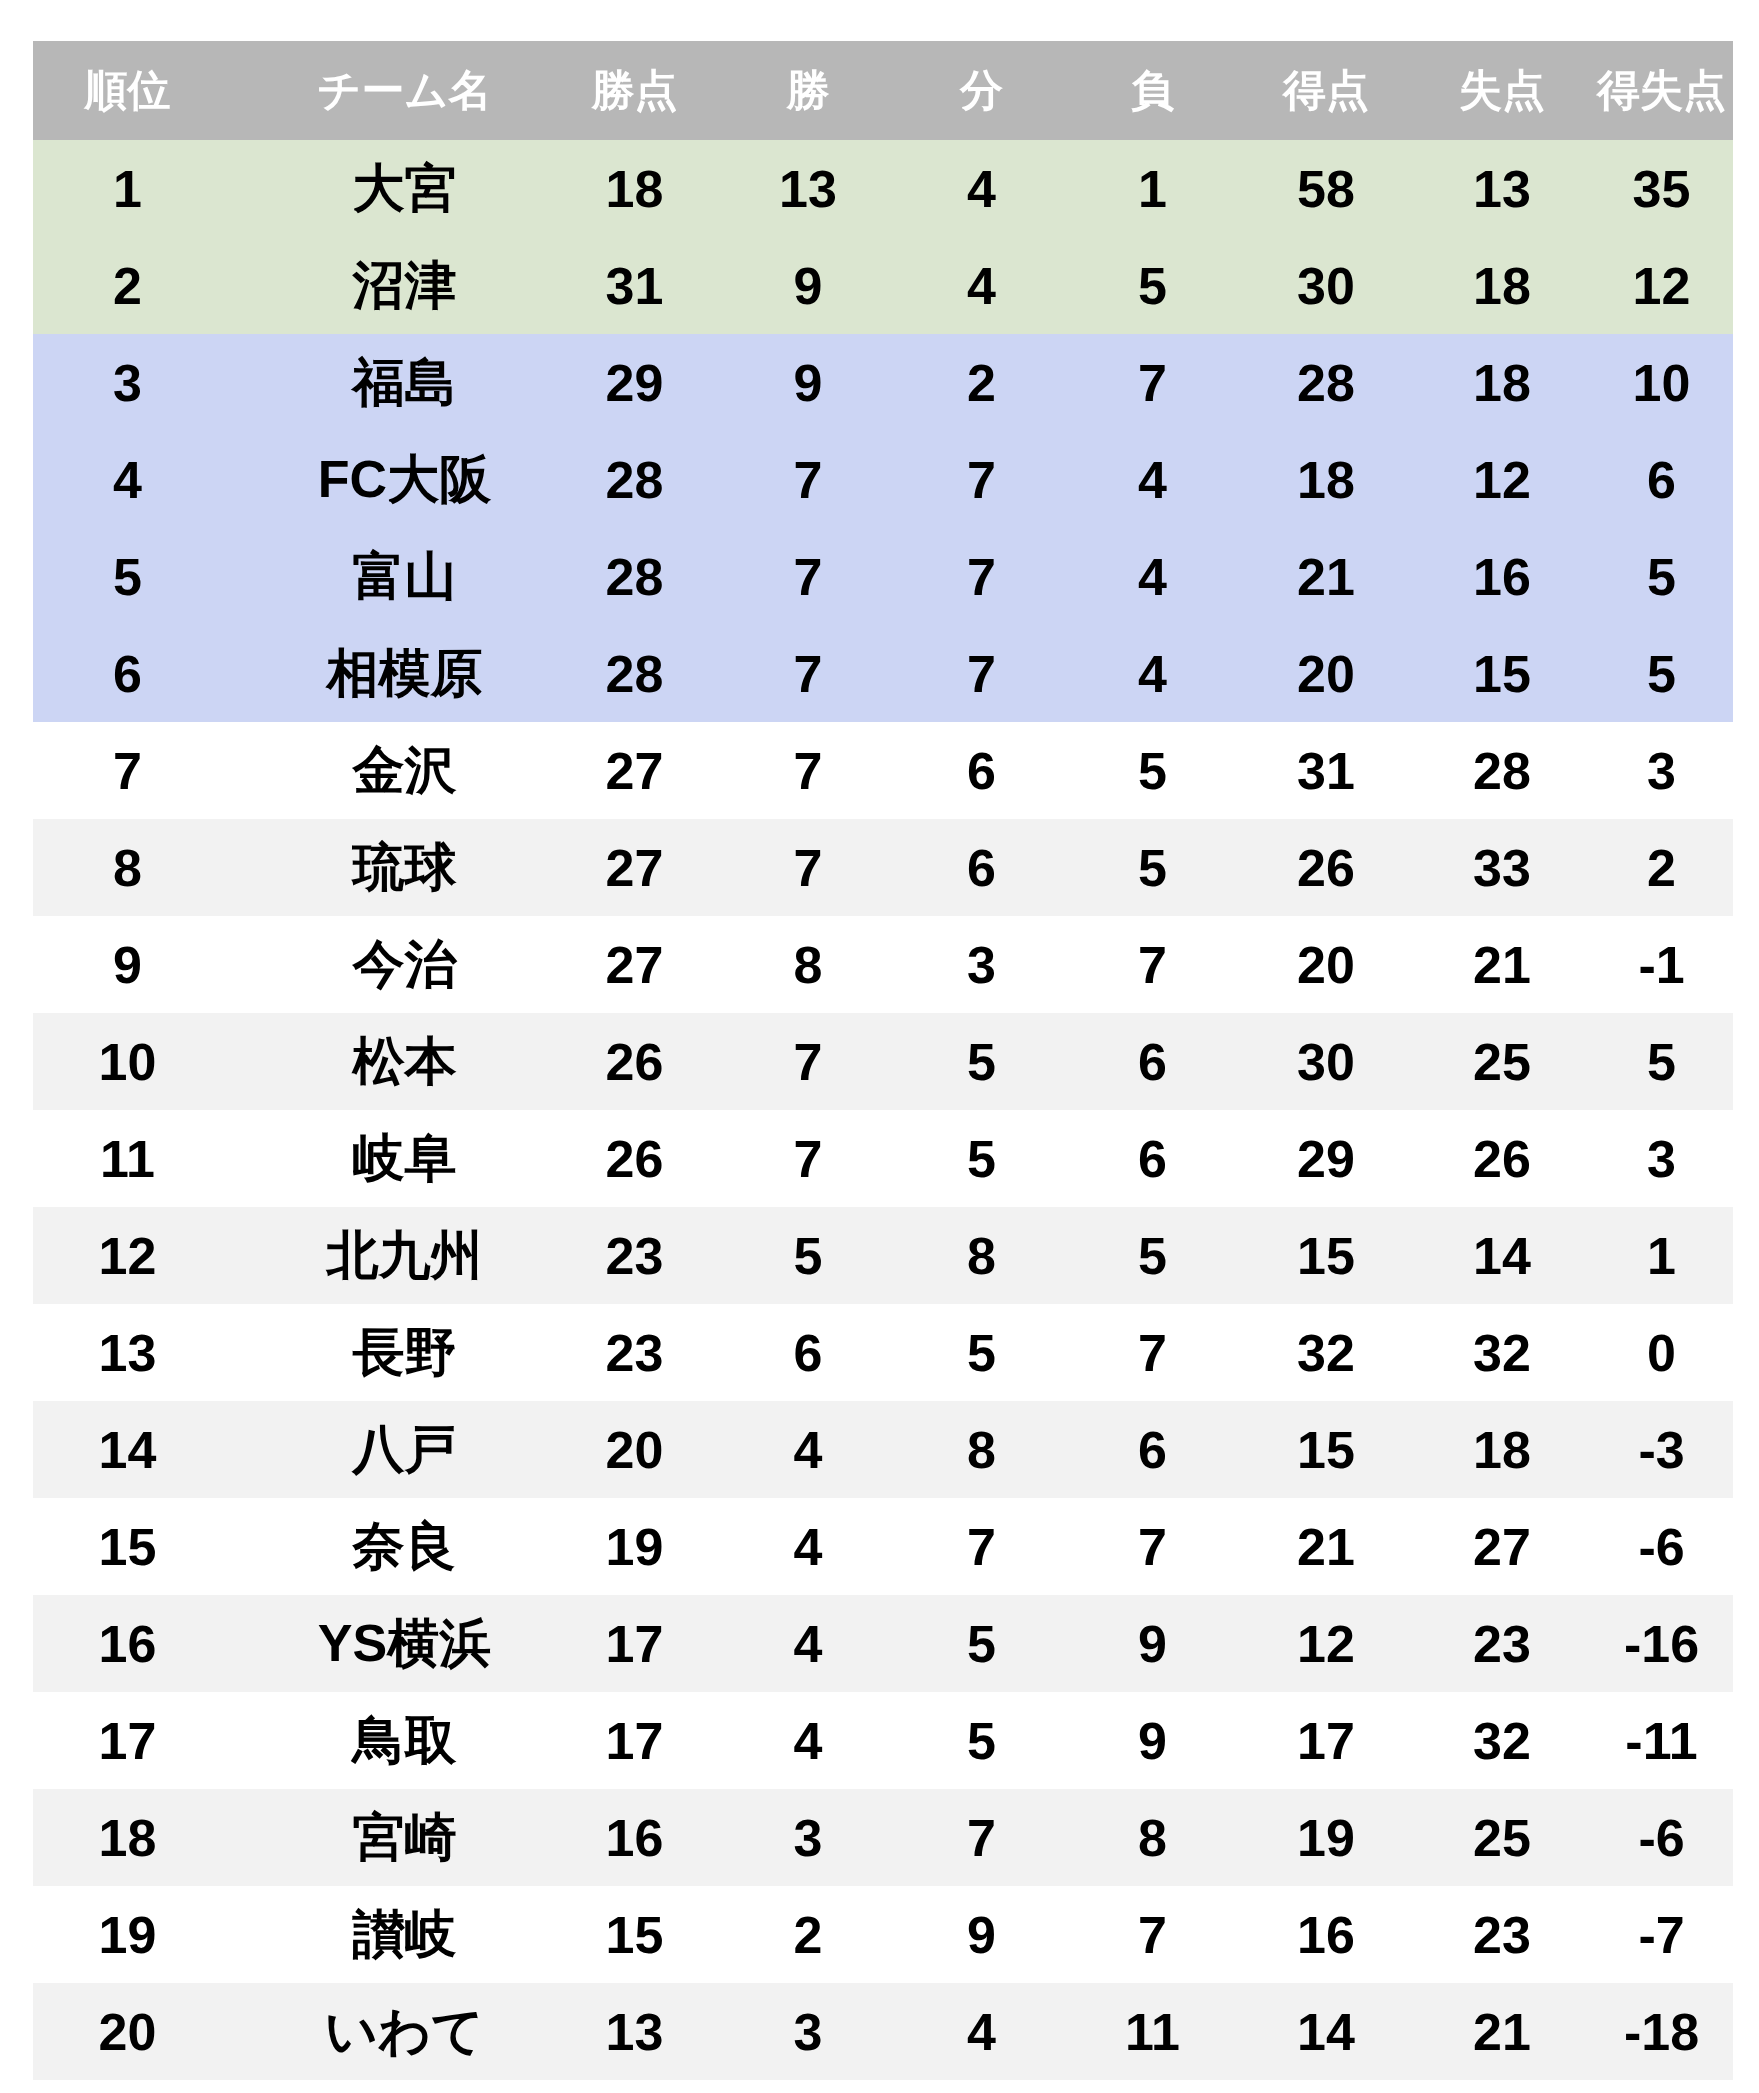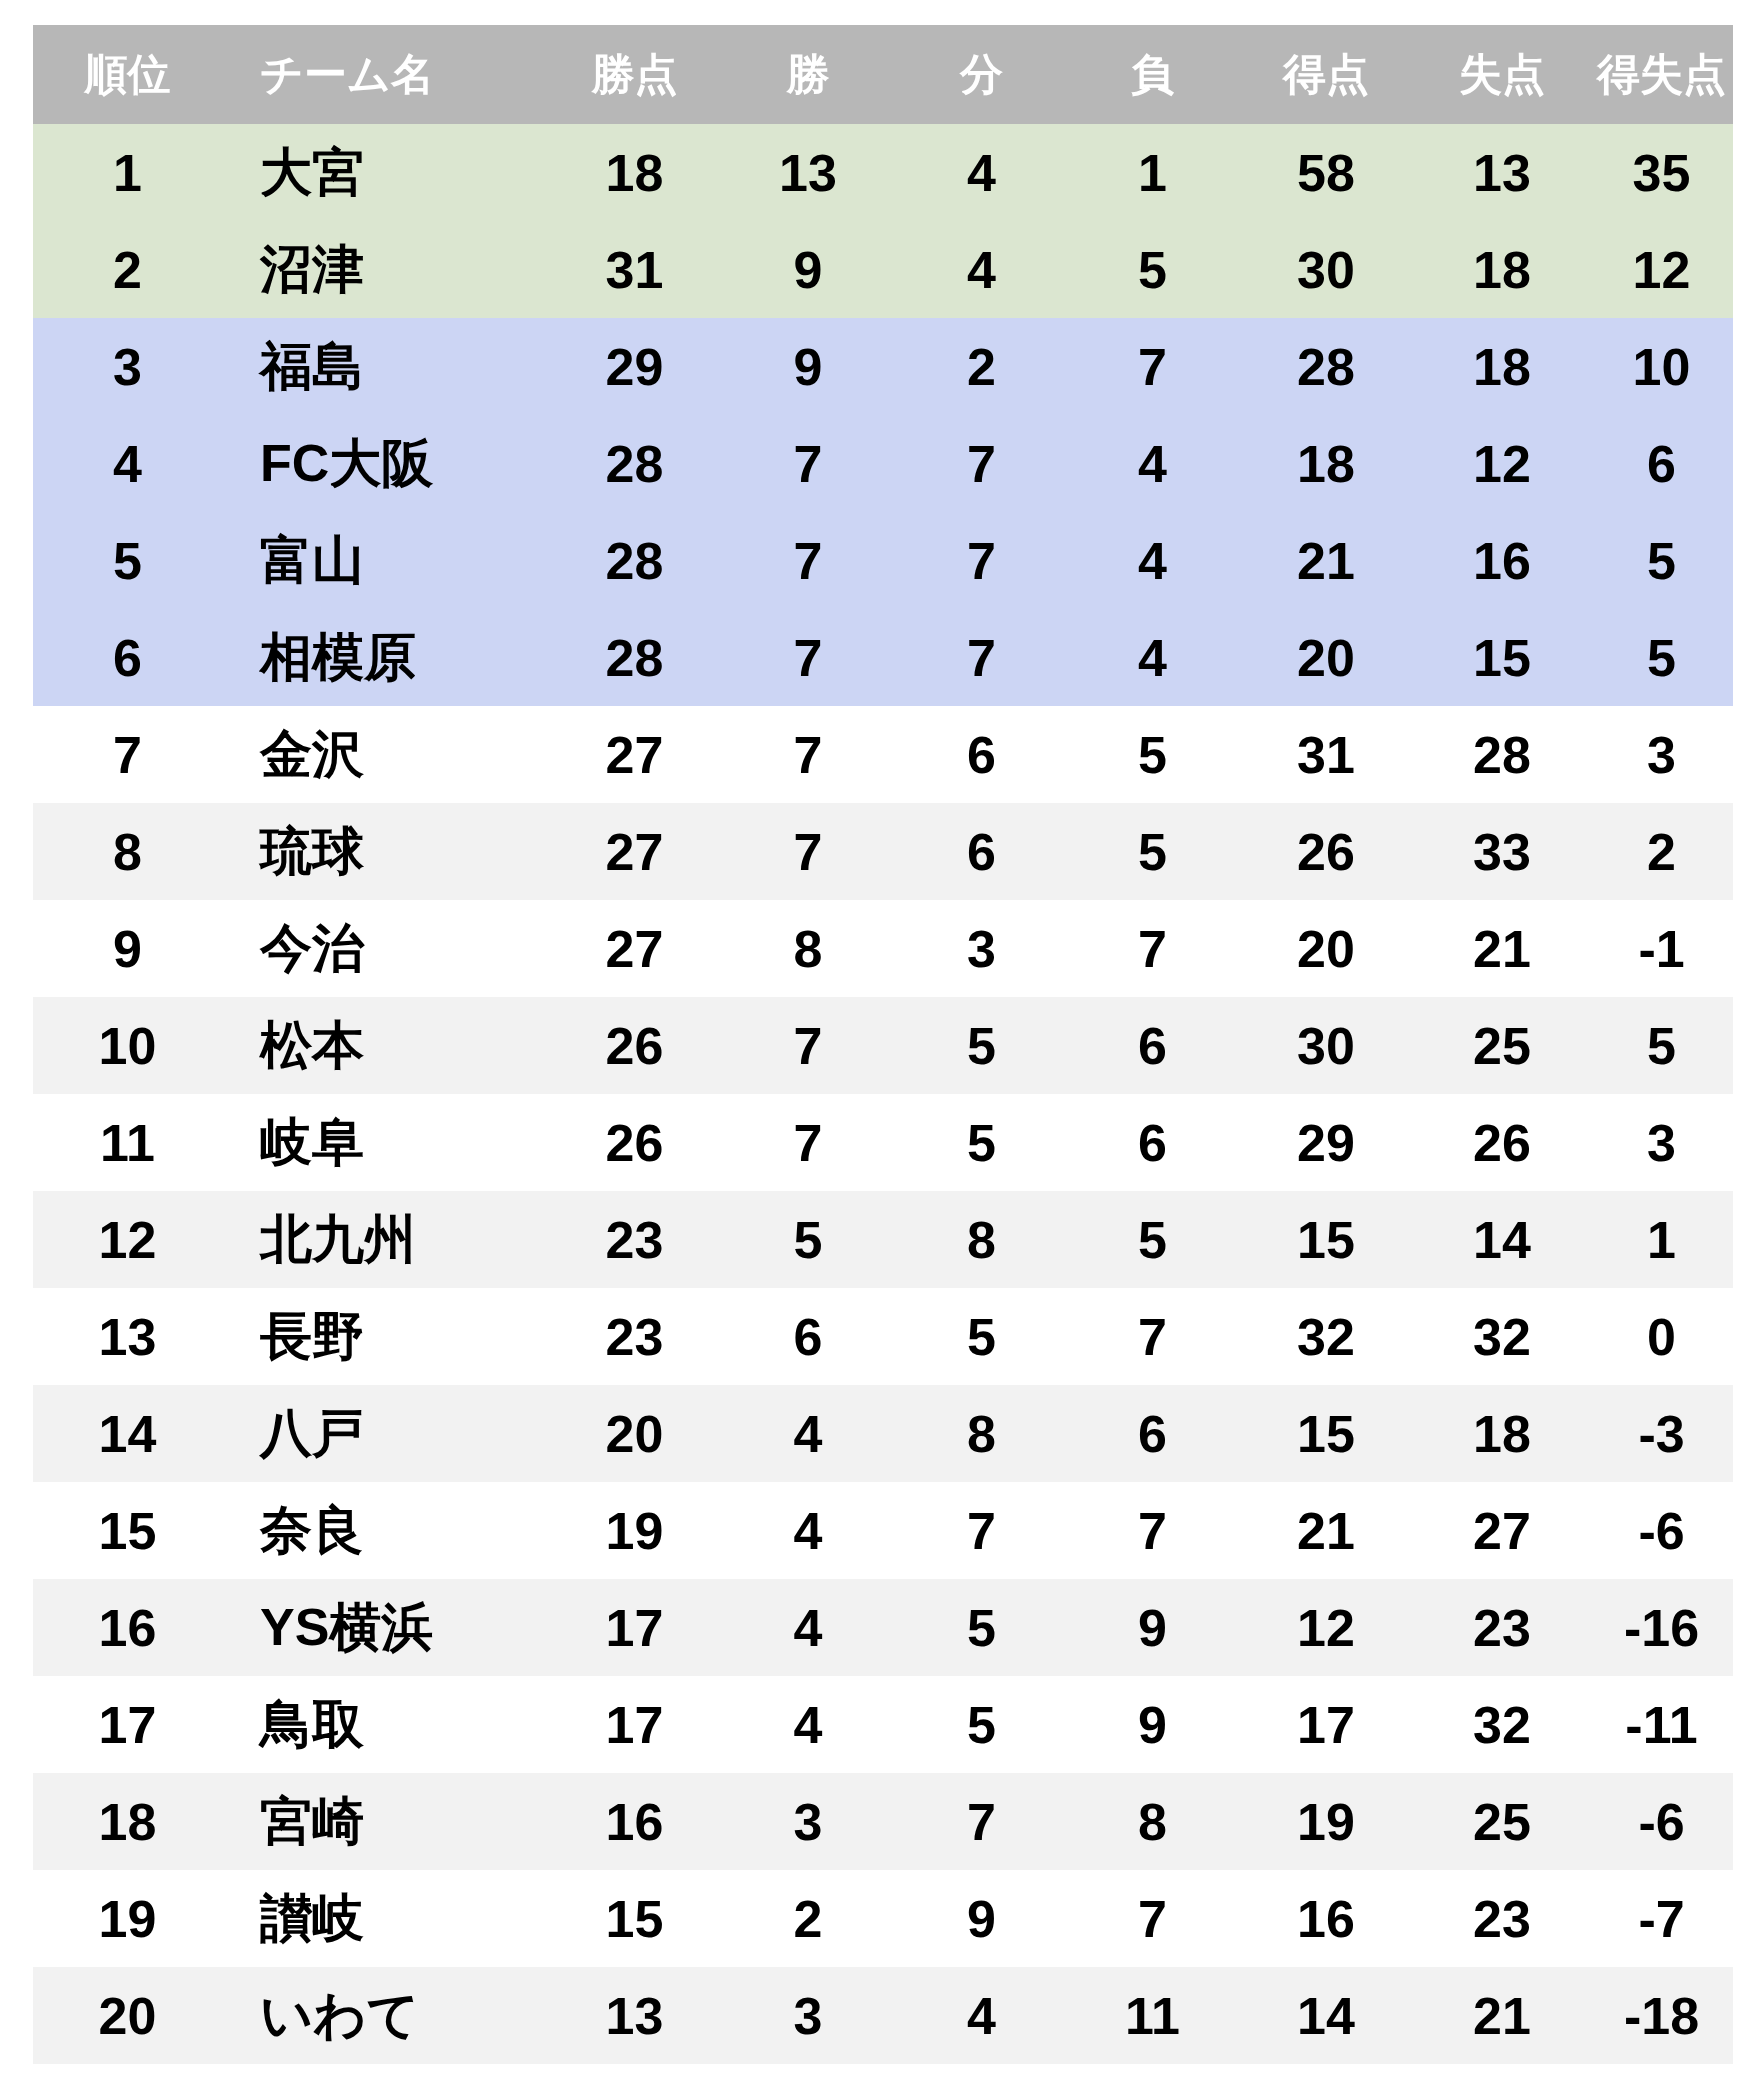--- a/index.html
+++ b/index.html
@@ -12,20 +12,21 @@
     height: 2094px;
     font-family: "Liberation Sans", "DejaVu Sans", sans-serif;
     -webkit-font-smoothing: antialiased;
   }
   .page {
     box-sizing: border-box;
     width: 1760px;
     height: 2002px;
     padding: 25px 28px 23.4px 33px;
     background: #ffffff;
+    margin-top: 16px;
   }
   table.standings {
     width: 100%;
     border-collapse: collapse;
     table-layout: fixed;
     border: none;
   }
   thead tr.header-row {
     height: 99px;
     background: var(--header-bg, #b7b7b7);
@@ -45,21 +46,21 @@
     color: var(--body-text, #000000);
     font-weight: bold;
     font-size: 52px;
     text-align: center;
     padding: 0;
     vertical-align: middle;
     overflow: hidden;
     white-space: nowrap;
   }
   th.col-team, td.col-team {
-    text-align: left;
+    text-align: center;
     padding-left: 38px;
   }
   tr.zone-promotion { background: var(--zone-promotion, #dbe6d0); }
   tr.zone-playoff   { background: var(--zone-playoff, #ccd5f4); }
   tr.zone-none      { background: var(--row-bg, #ffffff); }
   tr.zone-none.alt  { background: var(--row-alt, #f2f2f2); }
 </style>
 </head>
 <body>
 

